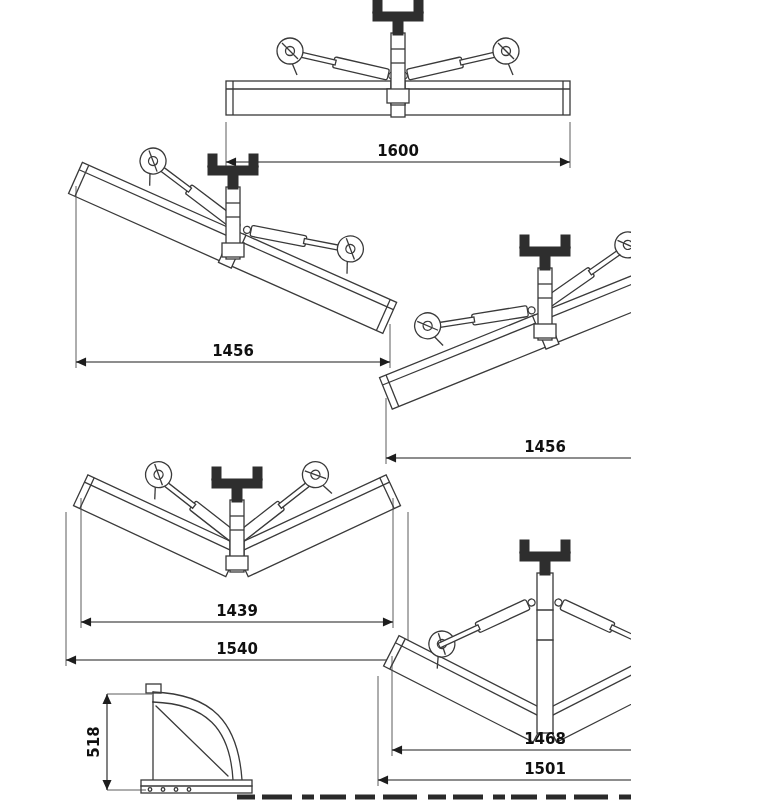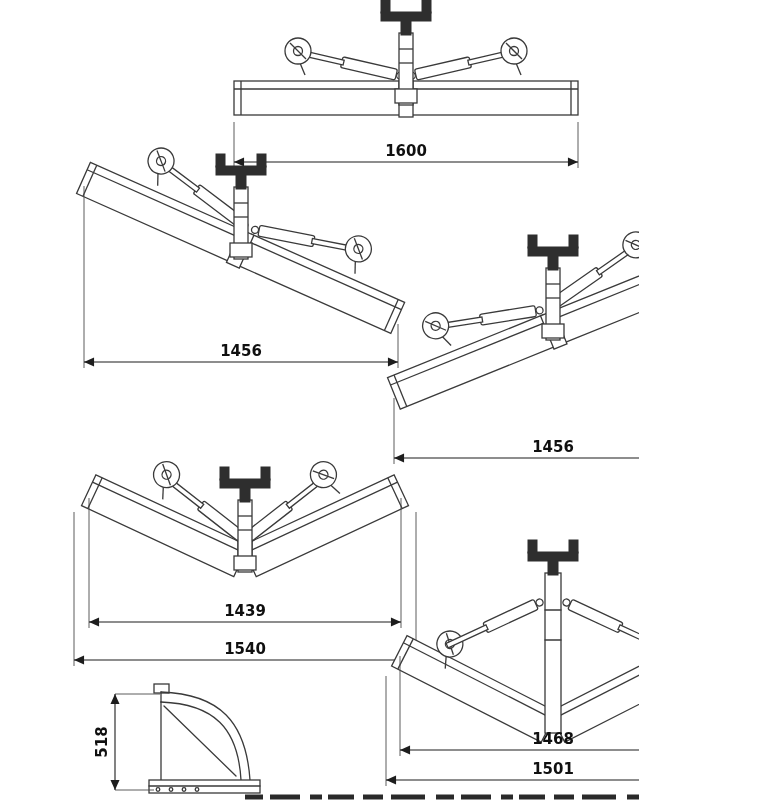--- a/index.html
+++ b/index.html
@@ -1,17 +1,17 @@
 <!DOCTYPE html>
 <html><head>
 <meta charset="utf-8">
 <style>
   html,body{margin:0;padding:0;background:#ffffff;}
   .stage{position:relative;width:631px;height:800px;background:#ffffff;overflow:hidden;
-         font-family:"DejaVu Sans",sans-serif;margin-left:8px;}
+         font-family:"DejaVu Sans",sans-serif;}
   svg{display:block;}
   .ln{fill:none;stroke:#3a3a3a;stroke-width:1.3;stroke-linecap:round;}
   .fw{fill:#ffffff;stroke:#3a3a3a;stroke-width:1.3;}
   .dk{fill:#2e2e2e;stroke:#2e2e2e;stroke-width:1;}
   .ext{fill:none;stroke:#4a4a4a;stroke-width:0.9;}
   .dim{fill:none;stroke:#1d1d1d;stroke-width:1.1;}
   .dimtxt{font-family:"DejaVu Sans",sans-serif;font-size:15px;font-weight:600;
           fill:#101010;text-anchor:middle;}
 </style>
 </head>

